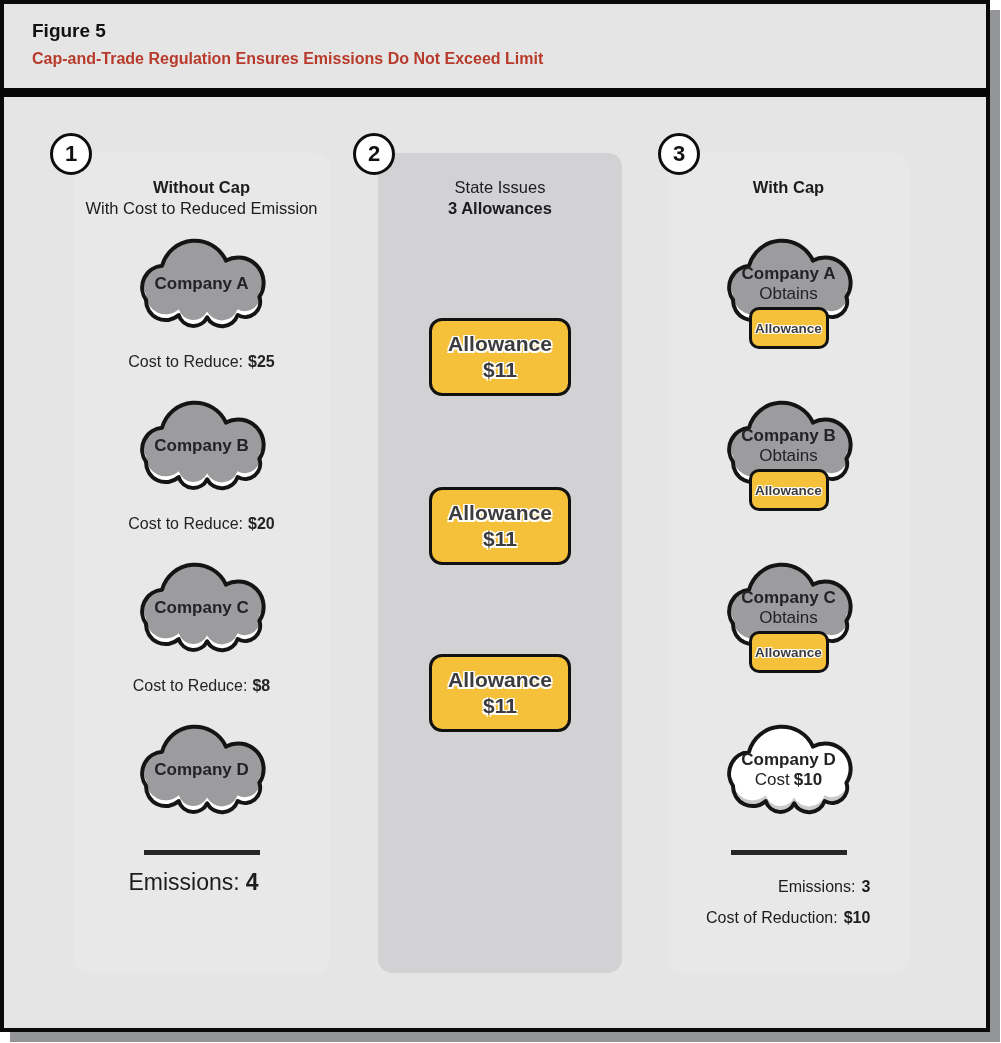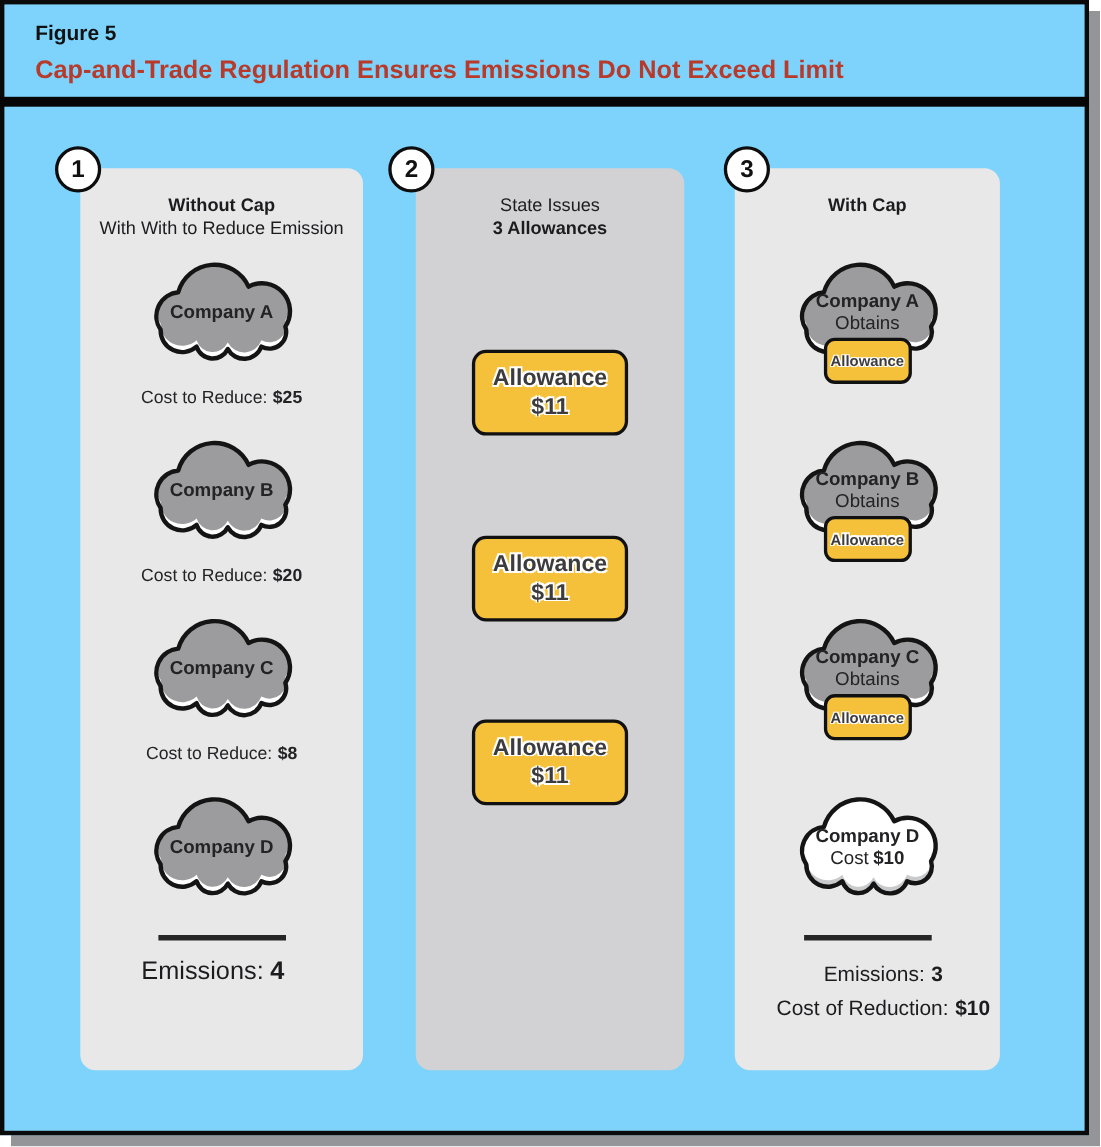--- a/index.html
+++ b/index.html
@@ -3,25 +3,25 @@
 <meta charset="utf-8">
 <style>
   html,body{margin:0;padding:0;}
   body{
     width:1001px;height:1043px;position:relative;
     font-family:"Liberation Sans",sans-serif;background:#fff;color:#1c1c1e;
   }
   
   .frame{
     position:absolute;left:0;top:0;width:982px;height:1024px;
-    background:#7dd3fc;border:4px solid #0a0a0a;
+    background:#e5e5e5;border:4px solid #0a0a0a;
     box-shadow:10px 10px 0 #939598;
   }
   .fig-label{position:absolute;left:28px;top:16px;font-size:19px;font-weight:bold;color:#111;}
-  .fig-title{position:absolute;left:28px;top:46px;font-size:23px;font-weight:bold;color:#b73a2b;white-space:nowrap;}
+  .fig-title{position:absolute;left:28px;top:46px;font-size:16px;font-weight:bold;color:#b73a2b;white-space:nowrap;}
   .title-bar{position:absolute;left:-4px;top:84px;width:calc(100% + 8px);height:9px;background:#060606;}
 
   
   .panel{position:absolute;top:149px;height:820px;border-radius:14px;}
   .panel-1{left:69px;width:257px;background:#e8e8e9;}
   .panel-2{left:374px;width:244px;background:#d2d2d4;}
   .panel-3{left:664px;width:241px;background:#e8e8e9;}
 
   .step-circle{
     position:absolute;top:129px;width:36px;height:36px;border-radius:50%;
@@ -67,21 +67,21 @@
     width:136px;height:72px;background:#f6c13a;border:3.5px solid #111;border-radius:13px;
     display:flex;flex-direction:column;align-items:center;justify-content:center;
     font-size:21px;line-height:26px;font-weight:bold;color:#3c3c3e;
     text-shadow:-1.5px -1.5px 0 #fff,1.5px -1.5px 0 #fff,-1.5px 1.5px 0 #fff,1.5px 1.5px 0 #fff;
   }
 
   
   .divider{position:absolute;left:50%;transform:translateX(-50%);top:697px;width:116px;height:5px;background:#262626;}
   .summary-1{position:absolute;left:0;right:16px;top:716px;text-align:center;font-size:23px;color:#1c1c1e;}
   .summary-1 b{margin-left:6px;}
-  .summary-3{position:absolute;left:38px;top:718px;text-align:center;font-size:19px;line-height:31px;color:#1c1c1e;}
+  .summary-3{position:absolute;left:38px;top:718px;text-align:right;font-size:16px;line-height:31px;color:#1c1c1e;}
   .summary-3 .sum-line b{margin-left:6px;}
 </style>
 </head>
 <body>
 
 <svg width="0" height="0" style="position:absolute" aria-hidden="true">
   <defs>
     <path id="cloudP" d="M 33 103
       A 30 30 0 0 1 55 56
       A 47 47 0 0 1 143 49
@@ -107,21 +107,21 @@
   <div class="step-circle step-2">
       <span>2</span>
     </div>
   <div class="step-circle step-3">
       <span>3</span>
     </div>
 
   <div class="panel panel-1">
     <div class="panel-head">
       <div class="hd-b">Without Cap</div>
-      <div>With With to Reduce Emission</div>
+      <div>With Cost to Reduced Emission</div>
     </div>
 
     <div class="co" style="top:72px">
       <div class="cloud cloud--gray">
         <svg viewBox="0 0 220 150">
           <use href="#cloudP" class="rim-g"></use>
           <g clip-path="url(#cloudClip)">
               <use href="#cloudP" class="body-g" transform="translate(0,-8)"></use>
             </g>
           <use href="#cloudP" class="outline"></use>

